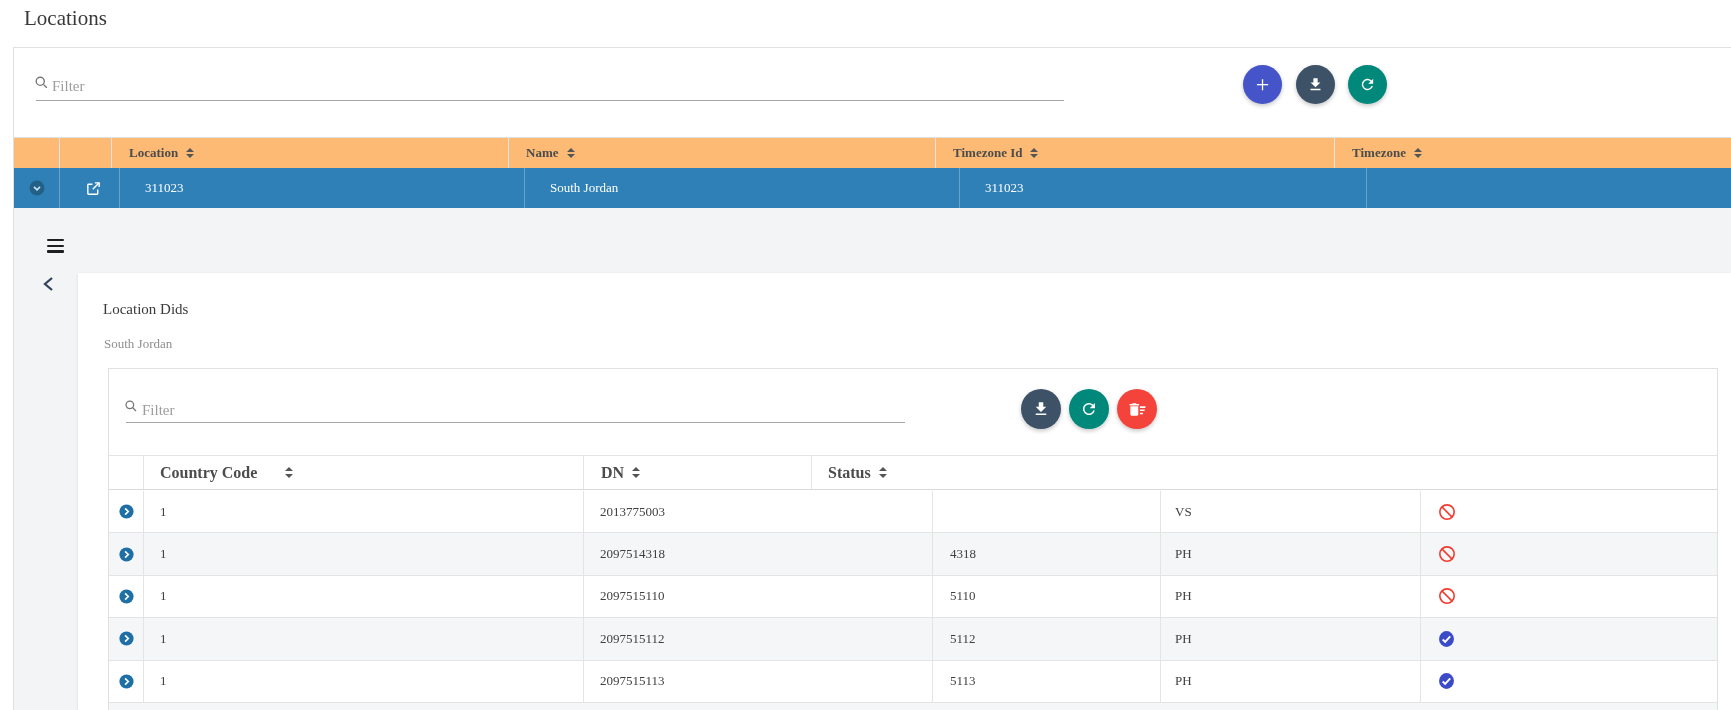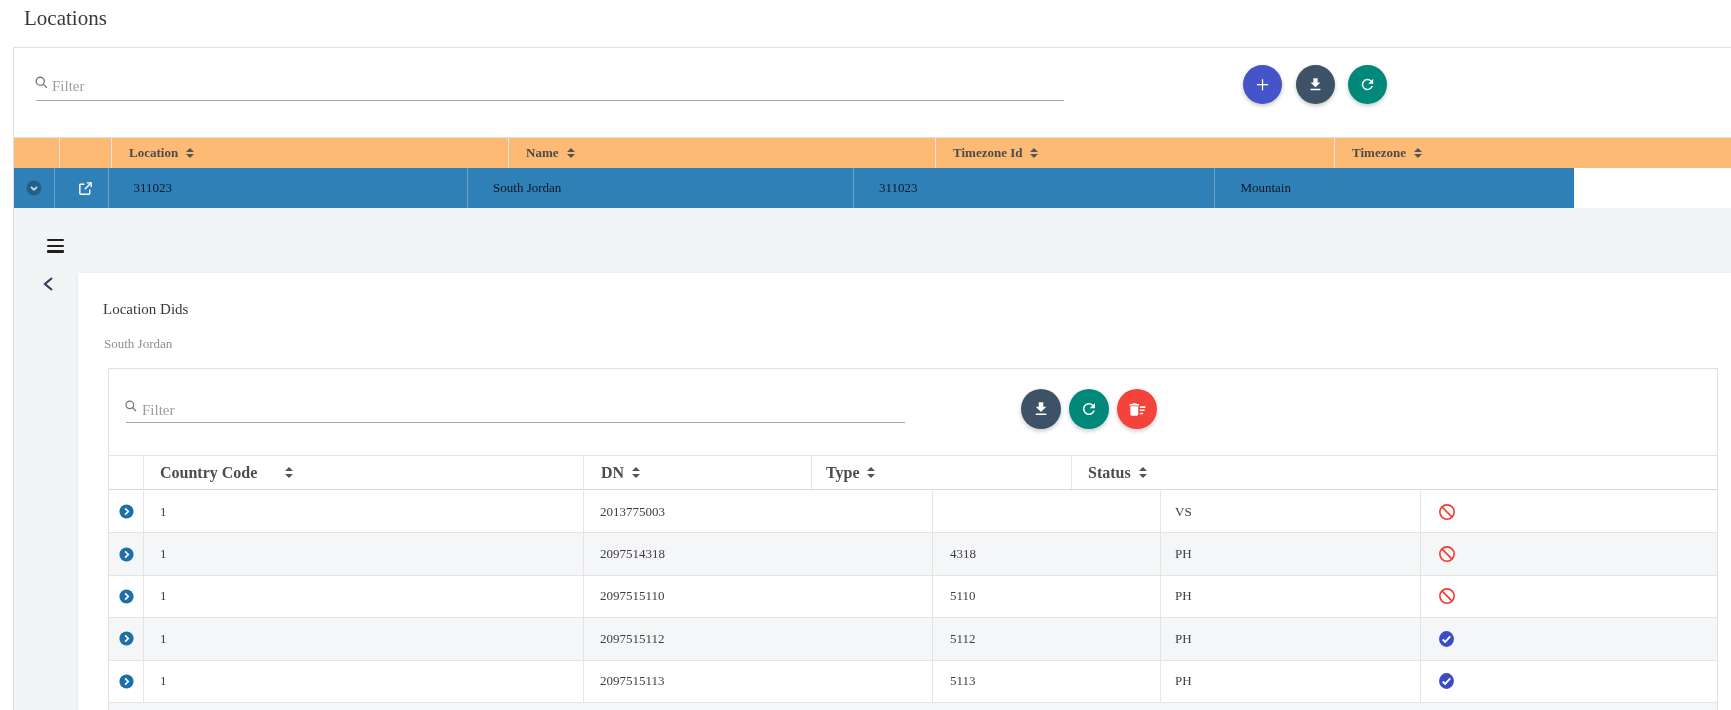--- a/index.html
+++ b/index.html
@@ -39,22 +39,22 @@
   .fab.dl1{left:1296px;top:65px;background:var(--download-button,#3d5266);}
   .fab.rf1{left:1348px;top:65px;background:var(--refresh-button,#00897b);}
   .fab.dl2{left:1021px;top:389px;background:var(--download-button,#3d5266);}
   .fab.rf2{left:1069px;top:389px;background:var(--refresh-button,#00897b);}
   .fab.del{left:1117px;top:389px;background:var(--delete-button,#f44336);}
   .fab .plus{color:#fff;font-size:24px;font-weight:400;line-height:1;margin-top:-2px;}
 
   
   .t1header{left:14px;top:137px;width:1717px;height:31px;display:flex;background:#fdba74;
             border-top:1px solid #e0e0e0;box-sizing:border-box;}
-  .t1row{left:14px;top:168px;width:1560px;height:40px;display:flex;
-         background:var(--selected-row,#2e80b6);color:#0f172a;font-size:13px;gap:8px;}
+  .t1row{left:14px;top:168px;width:1717px;height:40px;display:flex;
+         background:var(--selected-row,#2e80b6);color:#ffffff;font-size:13px;gap:8px;}
   .c0{width:46px;} .c1{width:52px;} .c2{width:397px;} .c3{width:427px;} .c4{width:399px;} .c5{width:396px;}
   .th{display:flex;align-items:center;padding-left:17px;box-sizing:border-box;
       font-size:13px;font-weight:700;color:#4c4c4c;border-right:1px solid #e4e4e4;}
   .th.noPad{padding-left:0;}
   .t1header .c5{border-right:none;}
   .td{display:flex;align-items:center;padding-left:17px;box-sizing:border-box;
       border-right:1px solid rgba(255,255,255,.28);}
   .td.cent{padding-left:0;justify-content:center;}
   .t1row .c5{border-right:none;}
 
@@ -174,21 +174,20 @@
         <svg width="17" height="17" viewBox="0 0 24 24">
             <path fill="none" stroke="#fff" stroke-width="2" d="M18 13.5V19a1 1 0 0 1-1 1H5a1 1 0 0 1-1-1V7a1 1 0 0 1 1-1h5.5"></path>
             <path fill="none" stroke="#fff" stroke-width="2" d="M14 4h6v6"></path>
             <path fill="none" stroke="#fff" stroke-width="2" d="M19.6 4.4L11 13"></path>
           </svg>
       </span>
     </div>
     <div class="td c2">311023</div>
     <div class="td c3">South Jordan</div>
     <div class="td c4">311023</div>
-    <div class="td c5">Mountain</div>
   </div>
 
   <div class="abs expanded"></div>
 
   <div class="abs hamburger">
       <b></b>
       <b></b>
       <b style="margin-bottom:0"></b>
     </div>
   <div class="abs chevleft">
@@ -244,27 +243,20 @@
           <i class="down"></i>
         </span>
     </div>
     <div class="e3">
       <span style="font-weight:700;color:#4c4c4c">DN</span>
       <span class="sort">
           <i class="up"></i>
           <i class="down"></i>
         </span>
     </div>
-    <div class="e4">
-      <span style="font-weight:700;color:#4c4c4c">Type</span>
-      <span class="sort">
-          <i class="up"></i>
-          <i class="down"></i>
-        </span>
-    </div>
     <div class="e5">
       <span style="font-weight:700;color:#4c4c4c">Status</span>
       <span class="sort">
           <i class="up"></i>
           <i class="down"></i>
         </span>
     </div>
   </div>
 
   <div class="abs t2body">

